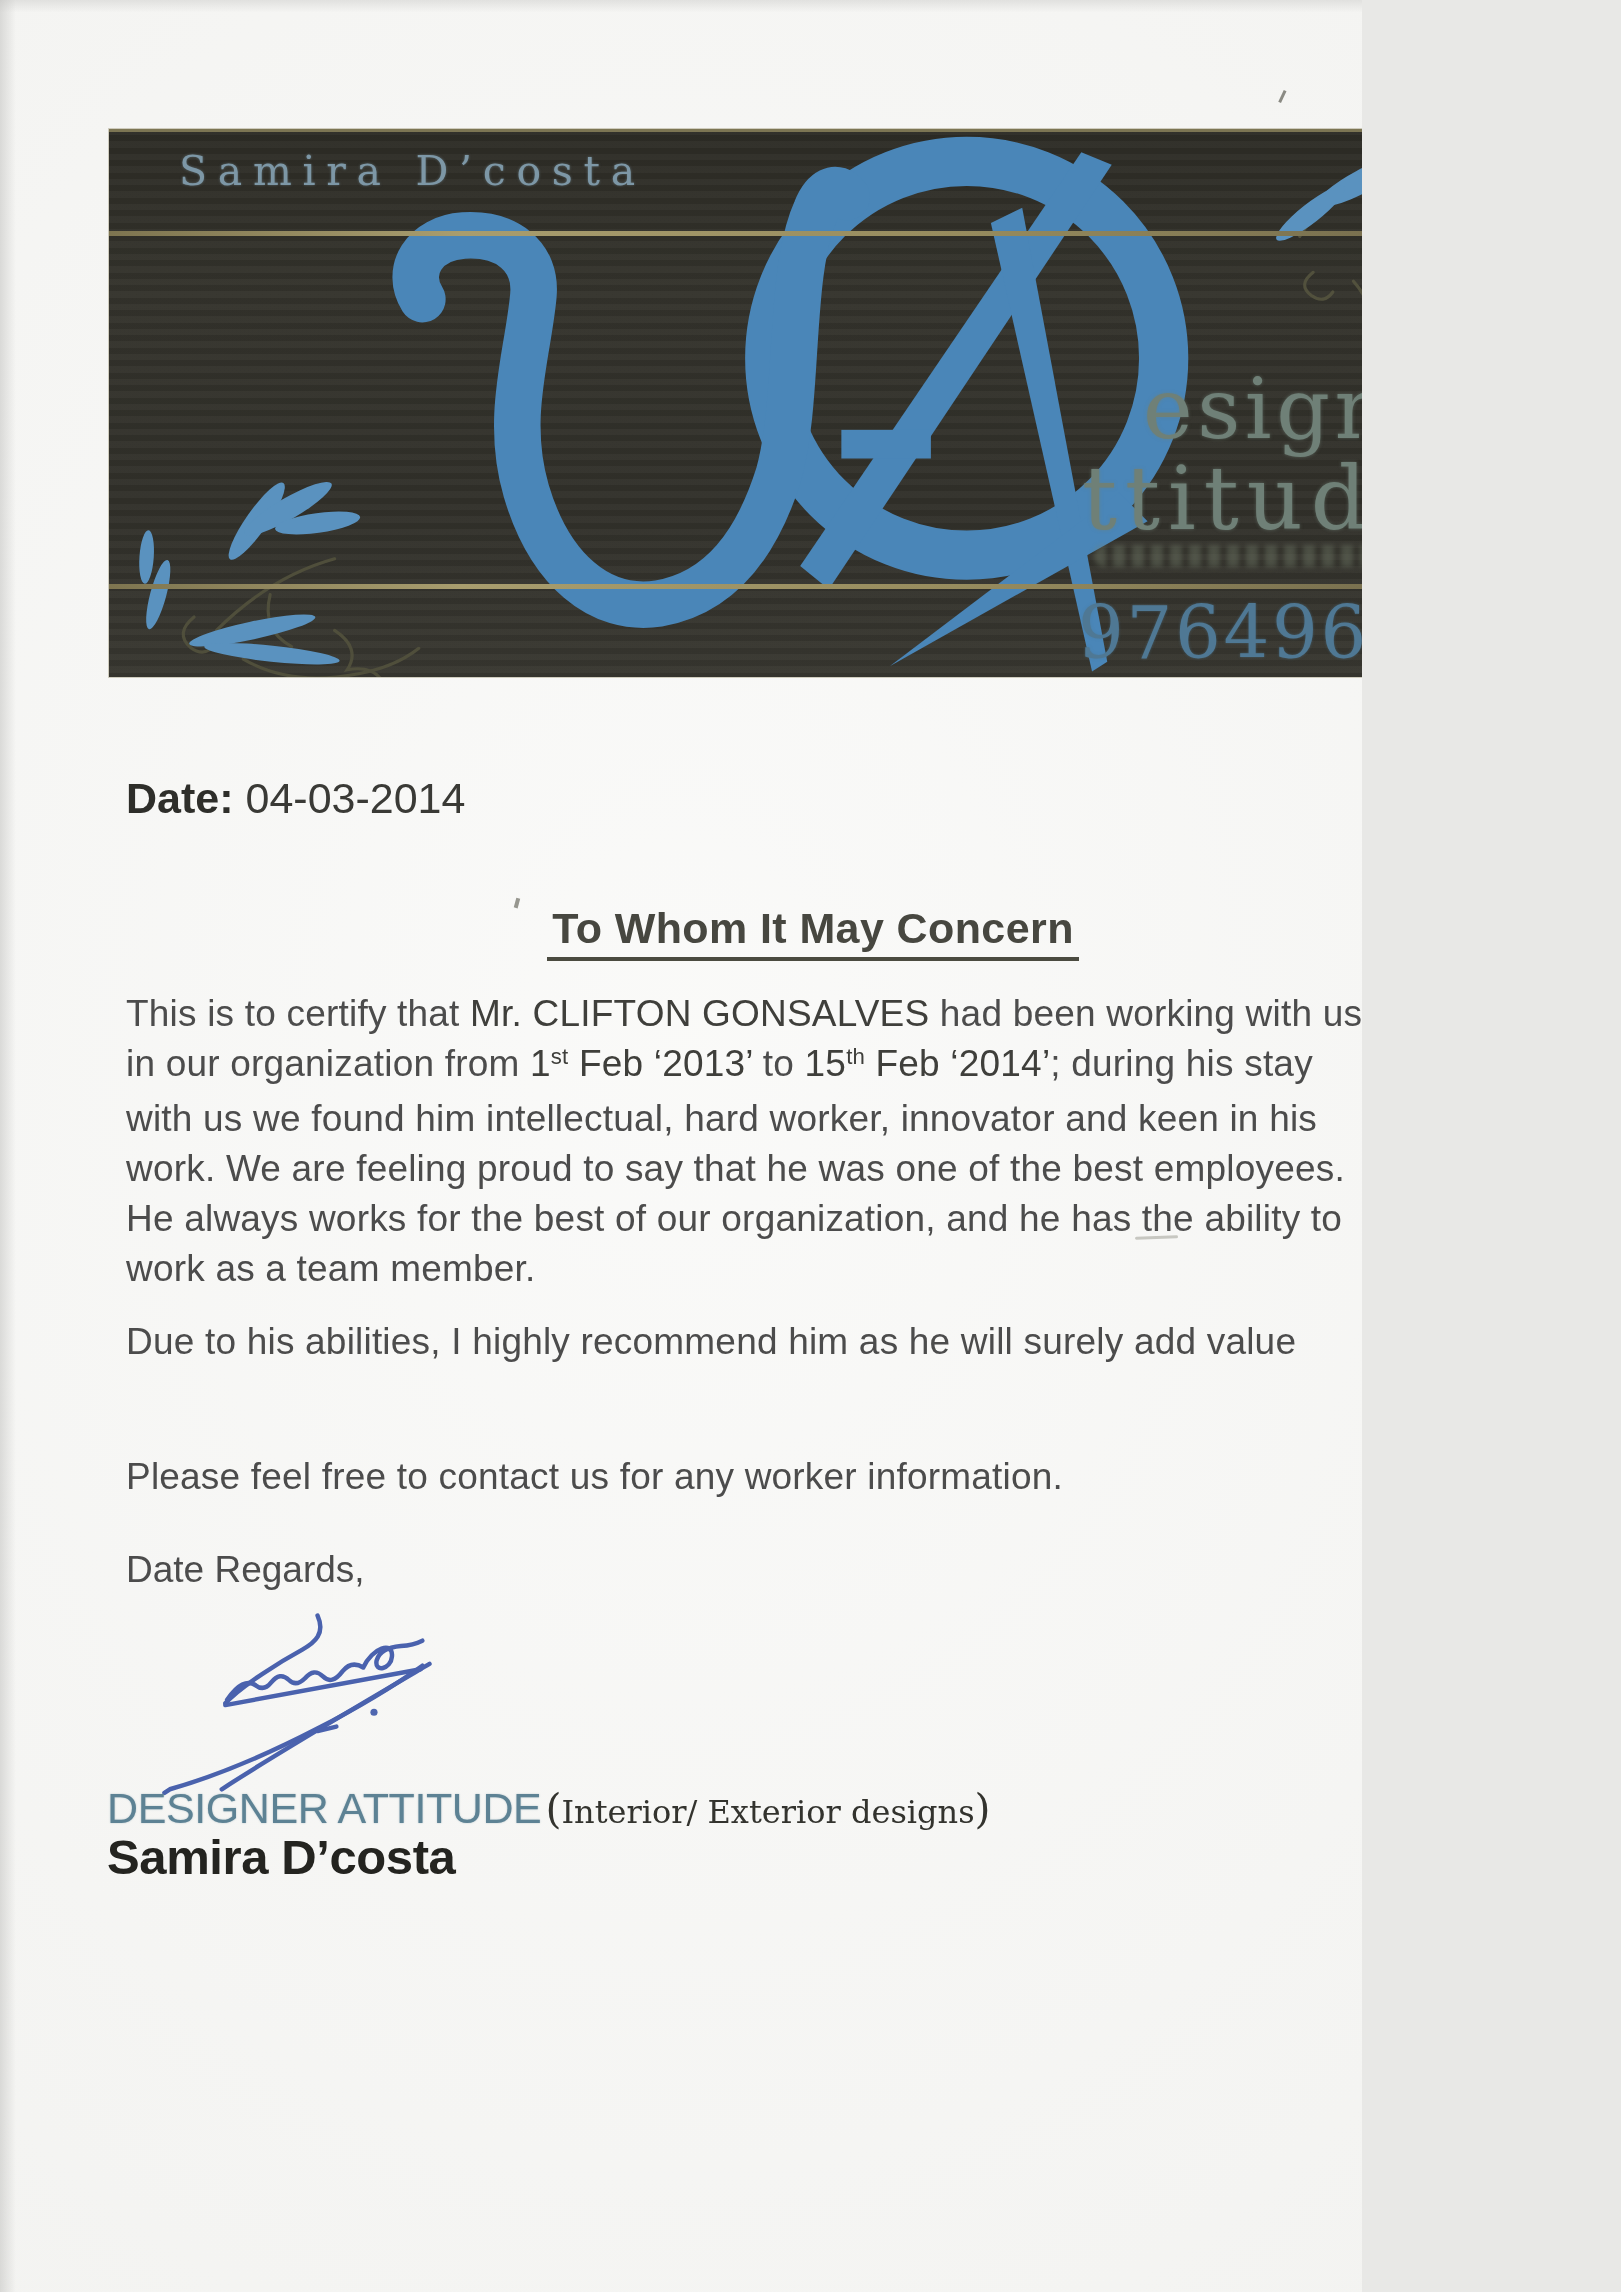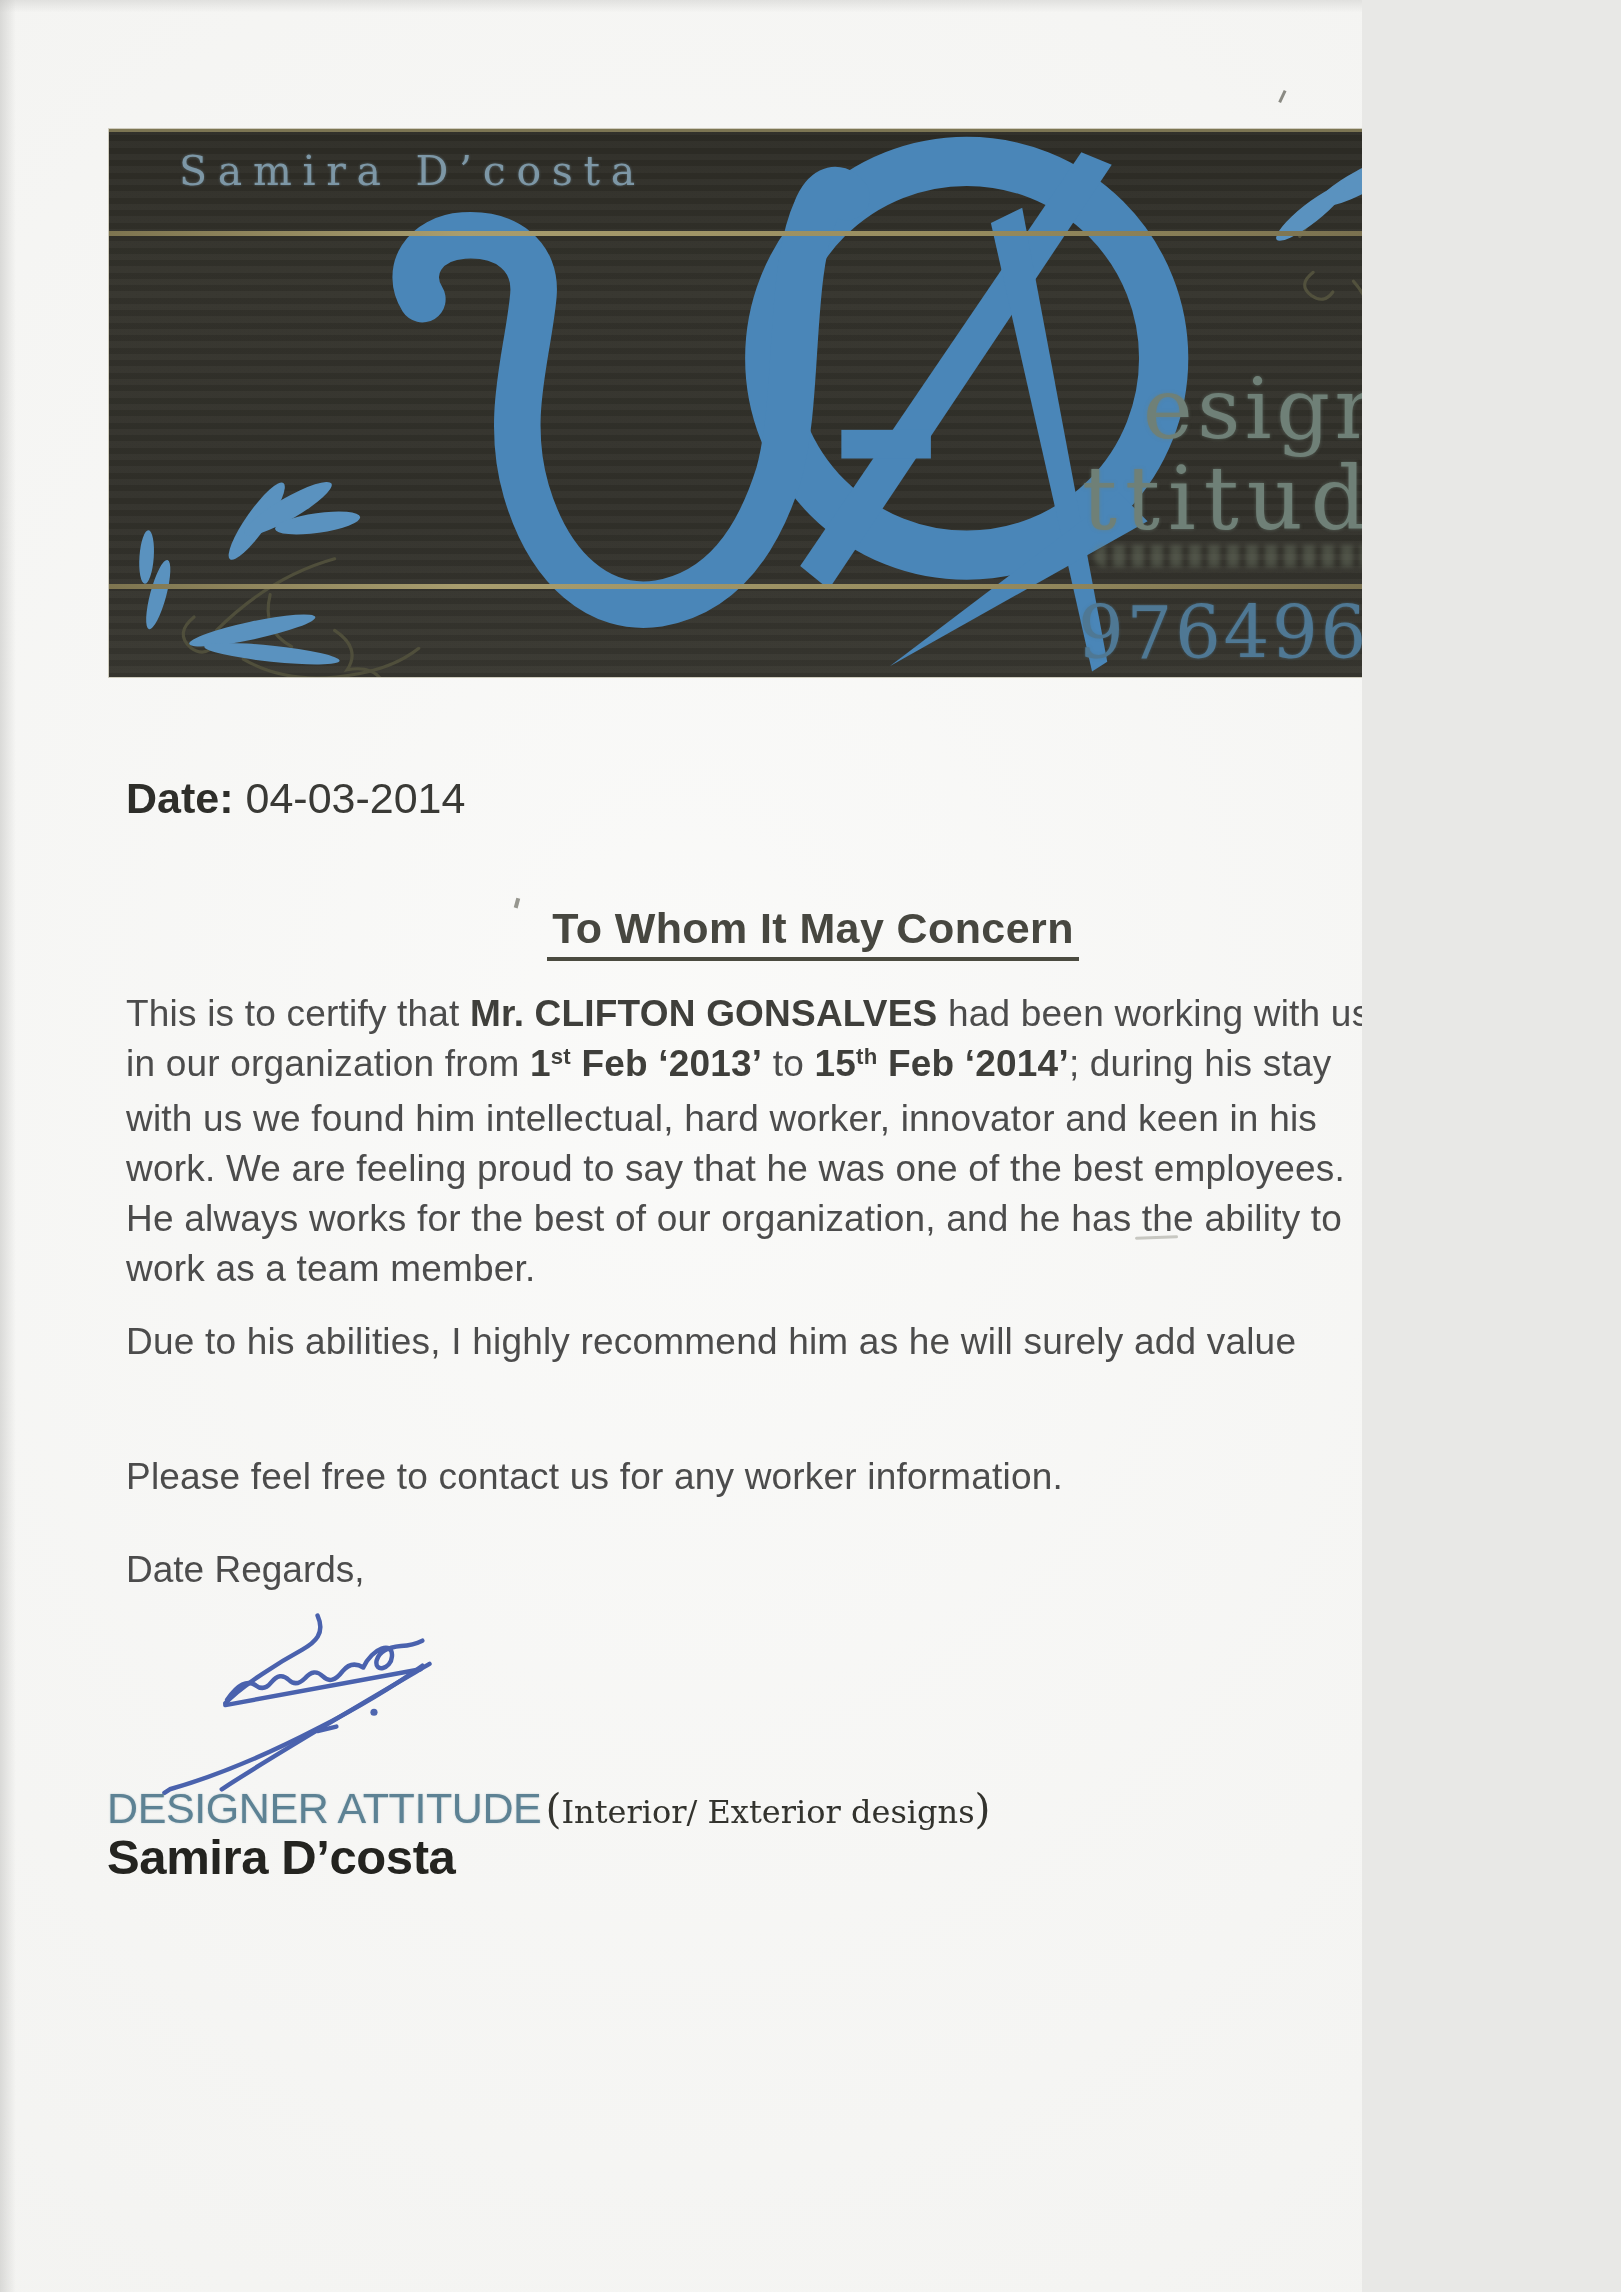--- a/index.html
+++ b/index.html
@@ -36,21 +36,21 @@
   
   .dateline{position:absolute;left:126px;top:751px;font-size:43px;color:#3a3a36;margin-top:23px;}
   .dateline .lbl{font-weight:bold;color:#2e2e2a;}
   .title-wrap{position:absolute;left:125px;top:896px;width:1376px;text-align:center;}
   .title{display:inline-block;font-size:43px;font-weight:bold;color:#474740;
         border-bottom:4.5px solid #4b4b40;padding:0 5.4px 3.6px 5.4px;letter-spacing:0.4px;margin-top:8px;}
   .para{position:absolute;left:126px;width:1384px;font-size:37px;line-height:50px;
         color:var(--body_text,#4c4c4c);letter-spacing:0.2px;}
   .p1{top:989px;} .p2{top:1317px;} .p3{top:1452px;}
   .closing{position:absolute;left:126px;top:1549px;font-size:37px;color:var(--body_text,#4c4c4c);}
-  .b{font-weight:bold;color:#3f3f3b;}
+  .b{font-weight:normal;color:#3f3f3b;}
   .sup{font-size:60%;position:relative;top:-0.52em;}
   .sig-svg{position:absolute;left:134px;top:1603px;overflow:visible;}
   .company{position:absolute;left:107px;top:1784px;white-space:nowrap;}
   .company .cname{font-size:43px;letter-spacing:-0.4px;color:var(--company_text,#5d8294);
         text-shadow:0 0 1.8px rgba(93,130,148,.45);}
   .company .paren{font-family:"DejaVu Serif",serif;font-size:41px;color:#33332e;}
   .company .csub{font-family:"DejaVu Serif",serif;font-size:32px;color:#33332e;}
   .signatory{position:absolute;left:107px;top:1829px;font-size:49px;font-weight:bold;
         color:#242420;letter-spacing:-0.4px;}
   

